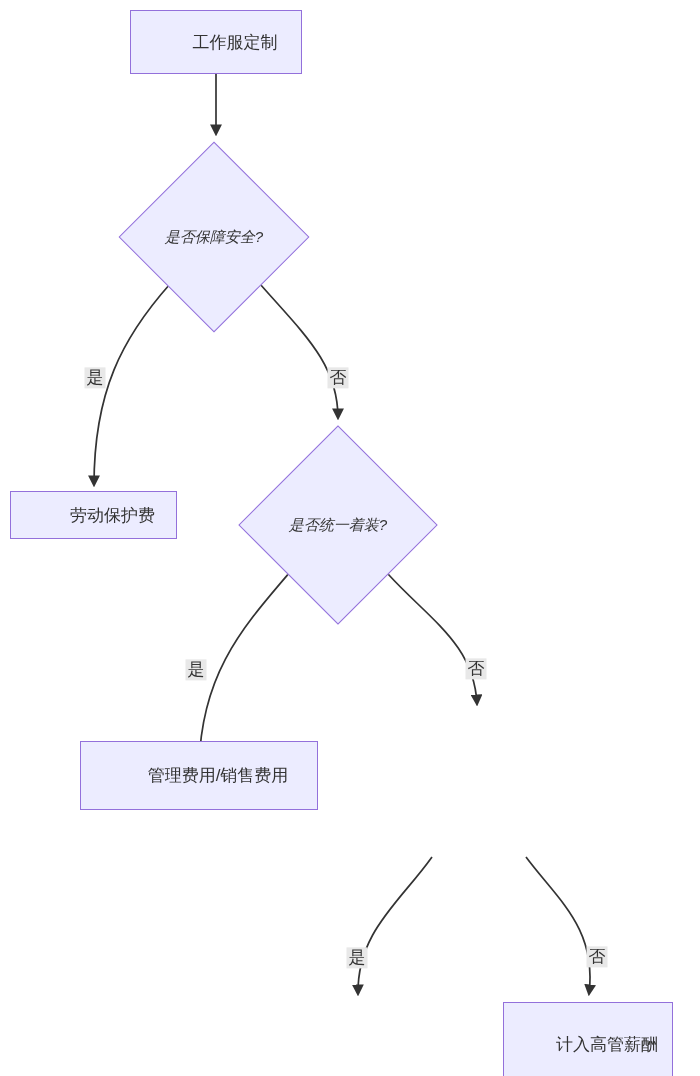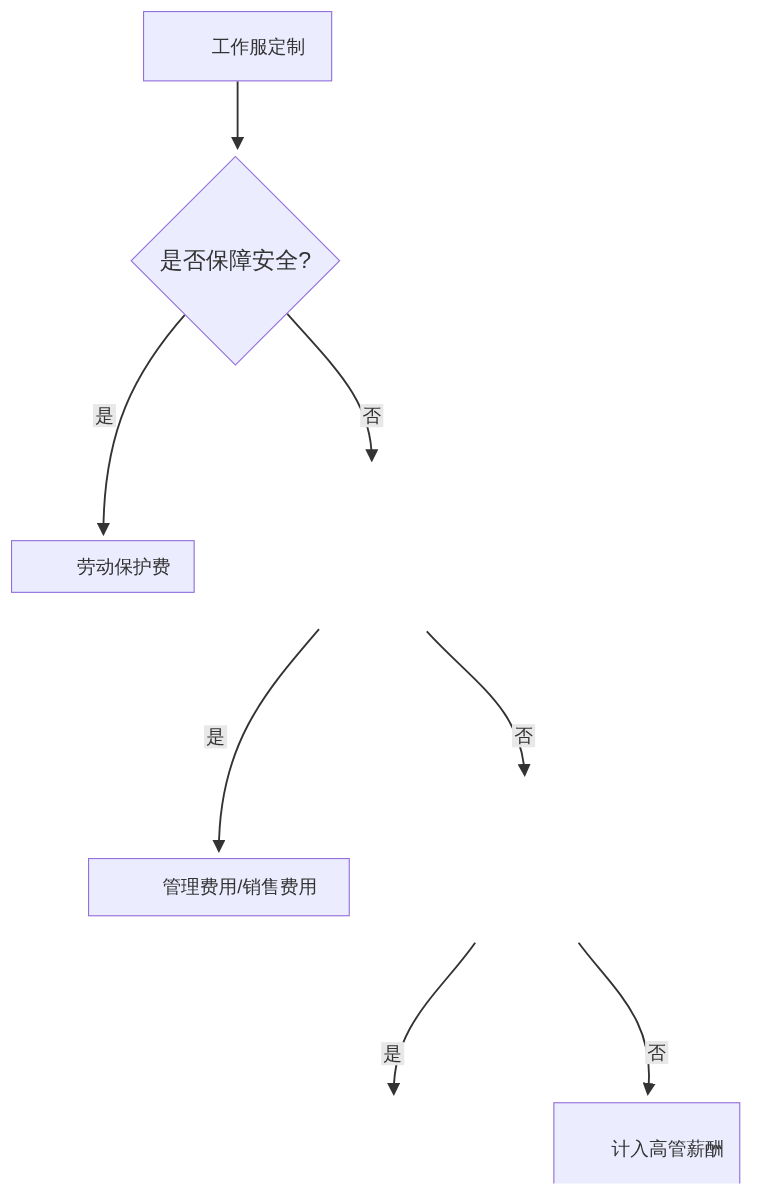--- a/index.html
+++ b/index.html
@@ -60,23 +60,24 @@
     background:var(--node-fill);
     border:1px solid var(--node-border);
     box-sizing:border-box;
   }
   .diamond-label{
     position:absolute;
     inset:0;
     display:flex;
     align-items:center;
     justify-content:center;
-    font-size:21px;
+    font-size:15px;
     color:var(--text-color);
     text-align:center;
+    font-style:italic;
   }
   .edge-label{
     position:absolute;
     transform:translate(-50%,-50%);
     background:var(--edge-label-bg);
     color:var(--text-color);
     font-size:17px;
     line-height:1.25;
     padding:0 2px;
     white-space:nowrap;
@@ -108,22 +109,26 @@
 
   <div class="diamond" style="left:118px;top:142px;width:192px;height:190px">
     <div class="diamond-shape" style="width:135px;height:135px"></div>
     <span class="diamond-label">是否保障安全?</span>
   </div>
 
   <div class="node" style="left:10px;top:491px;width:167px;height:48px">
     <span>劳动保护费</span>
   </div>
 
+  <div class="diamond" style="left:238px;top:425px;width:200px;height:200px">
+    <div class="diamond-shape" style="width:141px;height:141px"></div>
+    <span class="diamond-label">是否统一着装?</span>
+  </div>
 
-  <div class="node" style="left:80px;top:780px;width:238px;height:53px">
+  <div class="node" style="left:80px;top:741px;width:238px;height:69px">
     <span>管理费用/销售费用</span>
   </div>
 
 
 
   <div class="node" style="left:503px;top:1002px;width:170px;height:84px">
     <span>计入高管薪酬</span>
   </div>
 
   <span class="edge-label" style="left:95px;top:378px">是</span>

